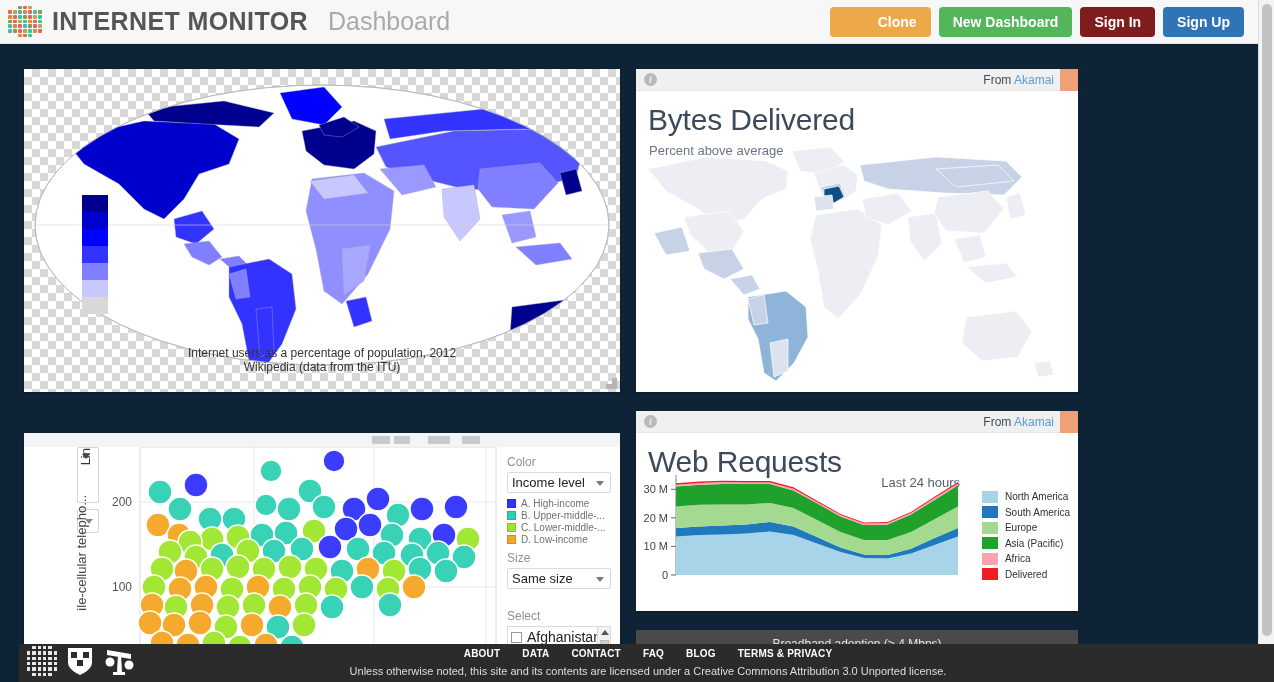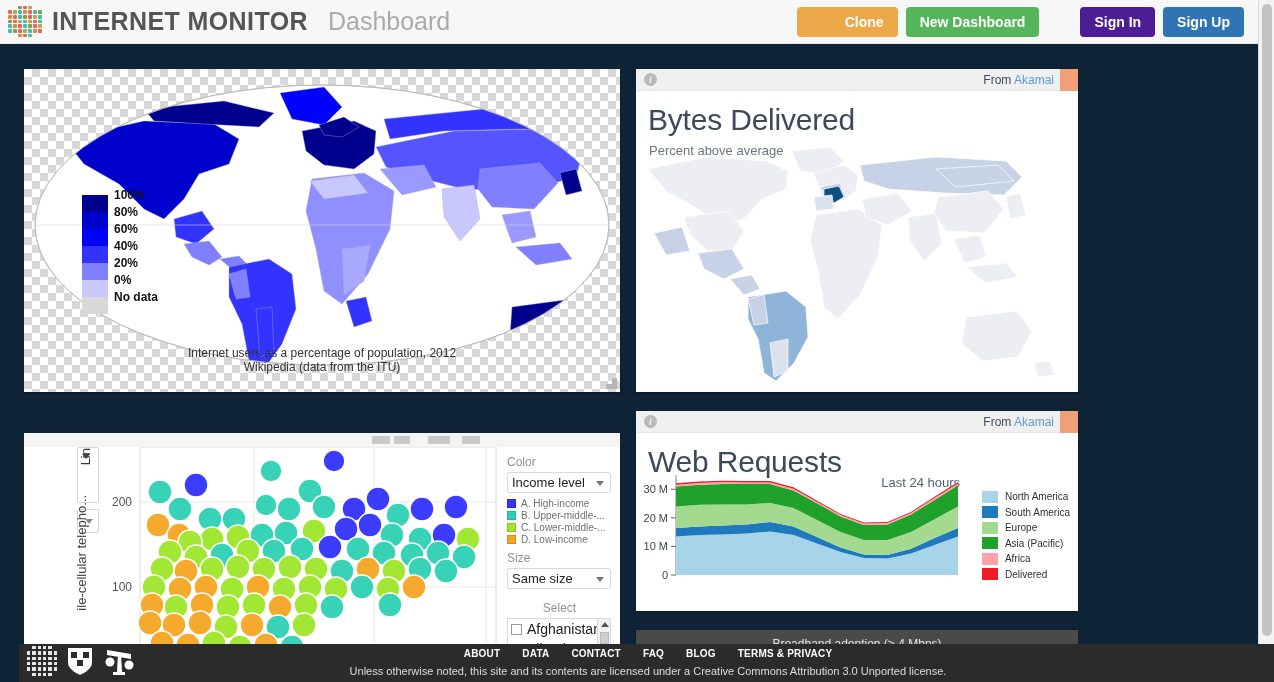--- a/index.html
+++ b/index.html
@@ -360,21 +360,21 @@
         <i style="background: rgb(63, 191, 168);"></i>
         <i style="background: transparent;"></i>
         <i style="background: transparent;"></i>
       </div>
     <div id="brand-title">INTERNET MONITOR</div>
     <div id="brand-sub">Dashboard</div>
   </div>
   <div id="nav-actions">
     <button class="nav-btn btn-clone" style="background: rgb(237, 168, 74);">Clone</button>
     <button class="nav-btn btn-new" style="background: rgb(85, 181, 91);">New Dashboard</button>
-    <button class="nav-btn btn-in" style="background: #4c1d95; margin-left: 33px;">Sign In</button>
+    <button class="nav-btn btn-in" style="background: #7f1d1d;">Sign In</button>
     <button class="nav-btn btn-up" style="background: rgb(47, 116, 181);">Sign Up</button>
   </div>
 </div>
 
 <div id="canvas">
 
   <div id="map-panel" class="panel">
     <svg id="map-svg" width="596" height="323" viewBox="0 0 596 323">
       <defs>
         <clipPath id="globe">
@@ -428,29 +428,20 @@
 
     <div id="map-legend">
       <div id="map-legend-swatches">
           <i style="background: rgb(0, 0, 143);"></i>
           <i style="background: rgb(0, 0, 205);"></i>
           <i style="background: rgb(0, 0, 255);"></i>
           <i style="background: rgb(51, 51, 255);"></i>
           <i style="background: rgb(127, 127, 255);"></i>
           <i style="background: rgb(200, 200, 255);"></i>
           <i style="background: rgb(216, 216, 216);"></i>
-        </div>
-      <div id="map-legend-labels">
-          <span>100%</span>
-          <span>80%</span>
-          <span>60%</span>
-          <span>40%</span>
-          <span>20%</span>
-          <span>0%</span>
-          <span>No data</span>
         </div>
     </div>
 
     <div id="map-caption">
       <div>Internet users as a percentage of population, 2012</div>
       <div>Wikipedia (data from the ITU)</div>
     </div>
     <div id="map-resize"></div>
   </div>
 
@@ -658,21 +649,21 @@
             <span>D. Low-income</span>
           </div>
         </div>
 
       <div class="ctrl-label" style="margin-top:6px;">Size</div>
       <div class="ctrl-select">
         <span class="val">Same size</span>
         <i class="caret"></i>
       </div>
 
-      <div class="ctrl-label" style="margin-top:12px;text-align:center;">Select</div>
+      <div class="ctrl-label" style="margin-top:20px;">Select</div>
       <div id="select-box">
         <div id="select-rows">
             <div class="cb-row">
               <i class="box"></i>
               <span>Afghanistan</span>
             </div>
             <div class="cb-row">
               <i class="box"></i>
               <span>Albania</span>
             </div>

